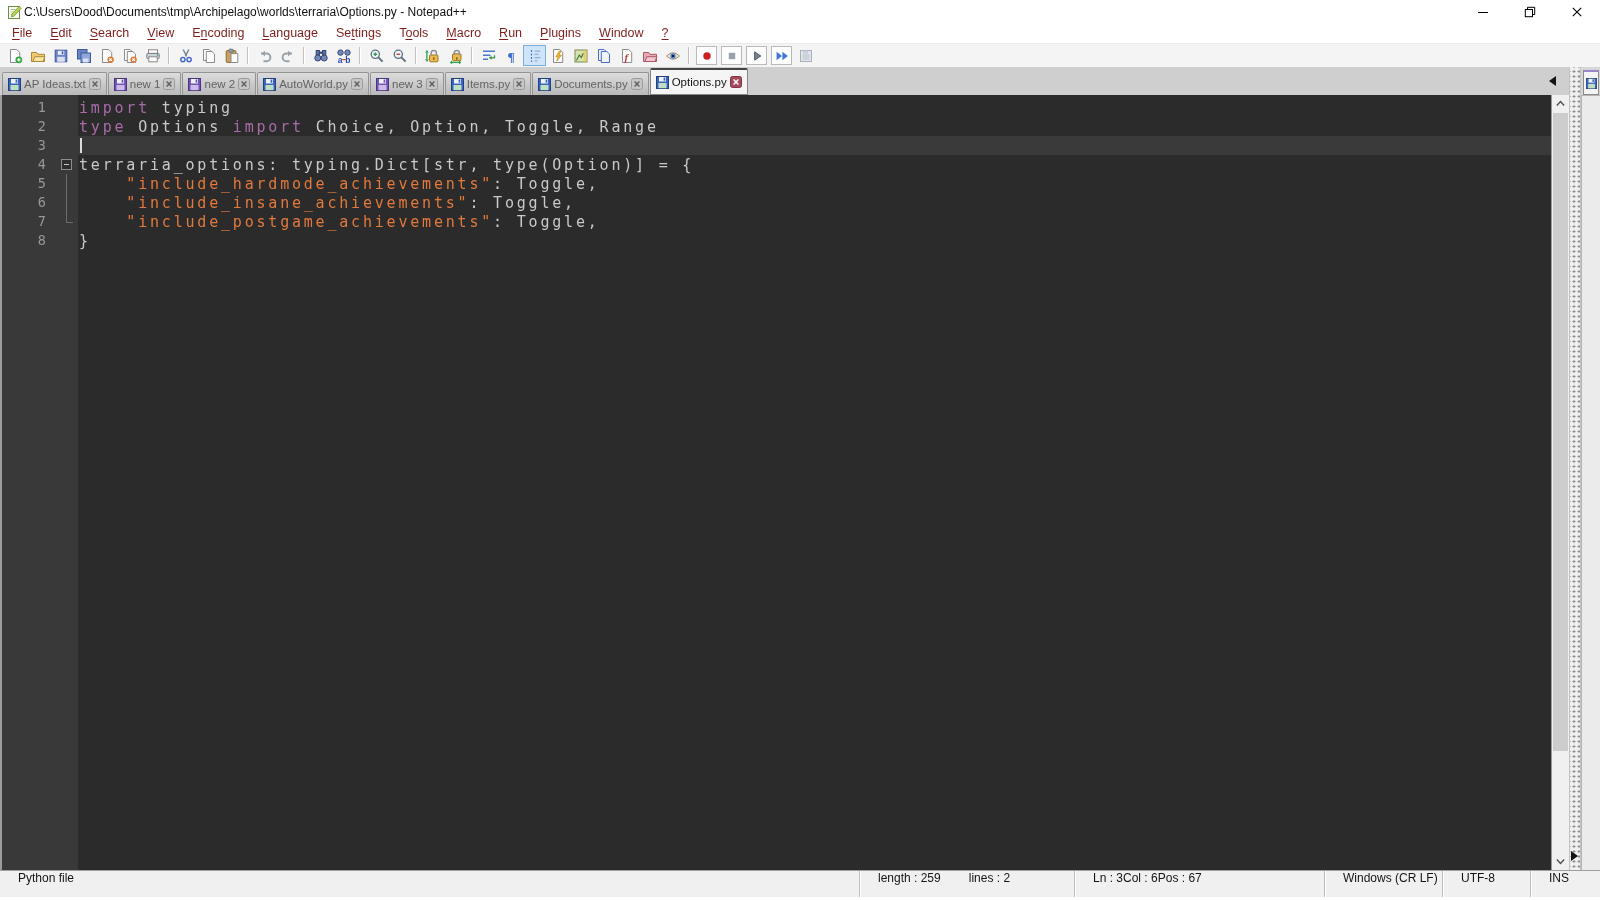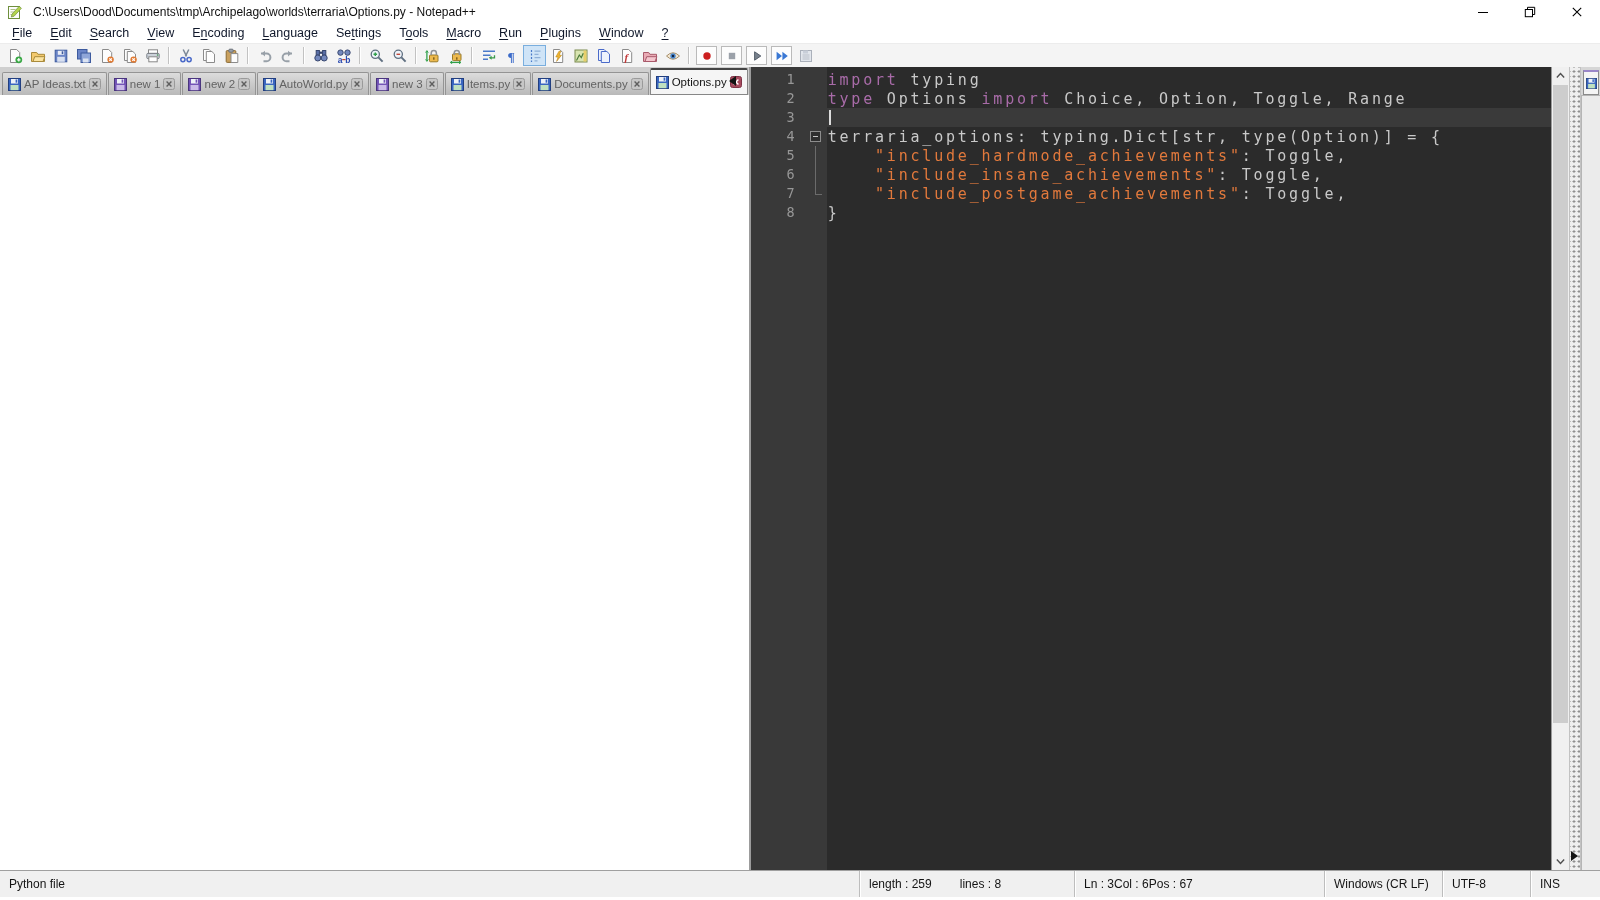--- a/index.html
+++ b/index.html
@@ -5,36 +5,36 @@
   html,body{margin:0;padding:0}
   body{width:1600px;height:900px;background:#fff;overflow:hidden;display:flex;flex-direction:column;
        font-family:"Liberation Sans",sans-serif;-webkit-font-smoothing:antialiased}
   :root{
     --keyword:#a86ba8; --string:#e2793c; --text:#c9c9c9;
     --editor-bg:#2b2b2b; --margin-bg:#393939; --current-line-bg:#3a3a3a;
   }
   
   .titlebar{height:23px;display:flex;align-items:center;background:#fff;flex:0 0 auto}
   .app-icon{margin-left:7px;display:flex}
-  .title-text{font-size:12px;color:#101010;margin-left:10px;flex:1;white-space:nowrap}
+  .title-text{font-size:12px;color:#101010;margin-left:1px;flex:1;white-space:nowrap}
   .win-controls{display:flex;height:100%}
   .win-btn{width:47px;height:100%;display:flex;align-items:center;justify-content:center}
   
   .menubar{height:20px;display:flex;align-items:center;background:#fff;padding-left:3px;flex:0 0 auto}
-  .menu-item{font-size:12.5px;color:#0f172a;padding:2px 9px;white-space:nowrap}
+  .menu-item{font-size:12.5px;color:#7f1d1d;padding:2px 9px;white-space:nowrap}
   .menu-item u{text-underline-offset:2px}
   
   .toolbar{height:23px;background:#f4f4f4;display:flex;align-items:center;padding-left:3px;flex:0 0 auto;border-top:1px solid #ececec}
   .tb-btn{width:23px;height:21px;display:flex;align-items:center;justify-content:center;box-sizing:border-box}
   .tb-btn.active{background:#cfe4f7;border:1px solid #79aede}
   .tb-btn.boxed{border:1px solid #bababa;background:#fdfdfd;width:21px;height:19px;margin:0 2px}
   .tb-sep{width:1px;height:17px;background:#c2c2c2;border-right:1px solid #fff;margin:0 4px}
   
   .main{flex:1;display:flex;min-height:0}
-  .left-col{flex:1;display:flex;flex-direction:row;min-width:0}
+  .left-col{flex:1;display:flex;flex-direction:column;min-width:0}
   
   .tabbar{height:28px;background:#cfcfcf;display:flex;align-items:flex-end;padding-left:2px;position:relative;flex:0 0 auto}
   .tab{height:23px;display:flex;align-items:center;gap:3px;padding:0 5px;box-sizing:border-box;
        background:linear-gradient(#dcdcdc,#b9b9b9);border:1px solid #949494;border-bottom:none;
        margin-right:1px;font-size:11.5px;color:#636363;border-radius:2px 2px 0 0;white-space:nowrap}
   .tab.active{height:27px;background:#f5f5f5;border:1px solid #878787;border-top:2px solid #454545;color:#141414}
   .tab-arrow-left{position:absolute;right:13px;top:9px;width:0;height:0;
        border-top:5px solid transparent;border-bottom:5px solid transparent;border-right:7px solid #131313}
   
   .editor-row{flex:1;display:flex;min-height:0;background:var(--editor-bg);border-left:2px solid #9c9c9c}
@@ -66,21 +66,21 @@
   .split-right-arrow{position:absolute;bottom:9px;left:1px;width:0;height:0;
             border-top:5px solid transparent;border-bottom:5px solid transparent;border-left:7px solid #131313}
   .right-col{width:19px;flex:0 0 auto;display:flex;flex-direction:column;background:#e4e4e4}
   .rc-tabzone{height:28px;display:flex;align-items:flex-end;background:#d6d6d6;padding-left:2px;box-sizing:border-box}
   .rc-tab{width:16px;height:25px;background:#f4f4f4;border:1px solid #8a8a8a;border-top:2px solid #9a86c8;
           display:flex;align-items:center;justify-content:center;box-sizing:border-box}
   .rc-scroll{flex:1;background:#ebebeb;border-left:1px solid #b5b5b5;border-top:1px solid #b5b5b5}
   
   .statusbar{height:26px;flex:0 0 auto;background:#f0f0f0;border-top:1px solid #9f9f9f;display:flex;align-items:center;
              font-size:12px;color:#141414}
-  .sb-sec{height:100%;display:flex;align-items:center;padding:0 9px;box-sizing:border-box;white-space:nowrap}
+  .sb-sec{height:100%;display:flex;align-items:flex-start;padding:0 18px;box-sizing:border-box;white-space:nowrap}
   .sb-sec + .sb-sec{border-left:1px solid #bdbdbd;box-shadow:inset 1px 0 0 #fff}
   .sb-doc{flex:1}
   .sb-len{width:215px;gap:28px}
   .sb-pos{width:250px;}
   .sb-eol{width:118px}
   .sb-enc{width:88px}
   .sb-ins{width:70px}
   .bottom-strip{height:3px;background:#fff;flex:0 0 auto}
 </style>
 </head>
@@ -583,21 +583,21 @@
     <div class="rc-scroll"></div>
   </div>
 </div>
 
 <div class="statusbar">
   <div class="sb-sec sb-doc">
     <span>Python file</span>
   </div>
   <div class="sb-sec sb-len">
     <span>length : 259</span>
-    <span>lines : 8</span>
+    <span>lines : 2</span>
   </div>
   <div class="sb-sec sb-pos">
     <span>Ln : 3</span>
     <span>Col : 6</span>
     <span>Pos : 67</span>
   </div>
   <div class="sb-sec sb-eol">
     <span>Windows (CR LF)</span>
   </div>
   <div class="sb-sec sb-enc">

